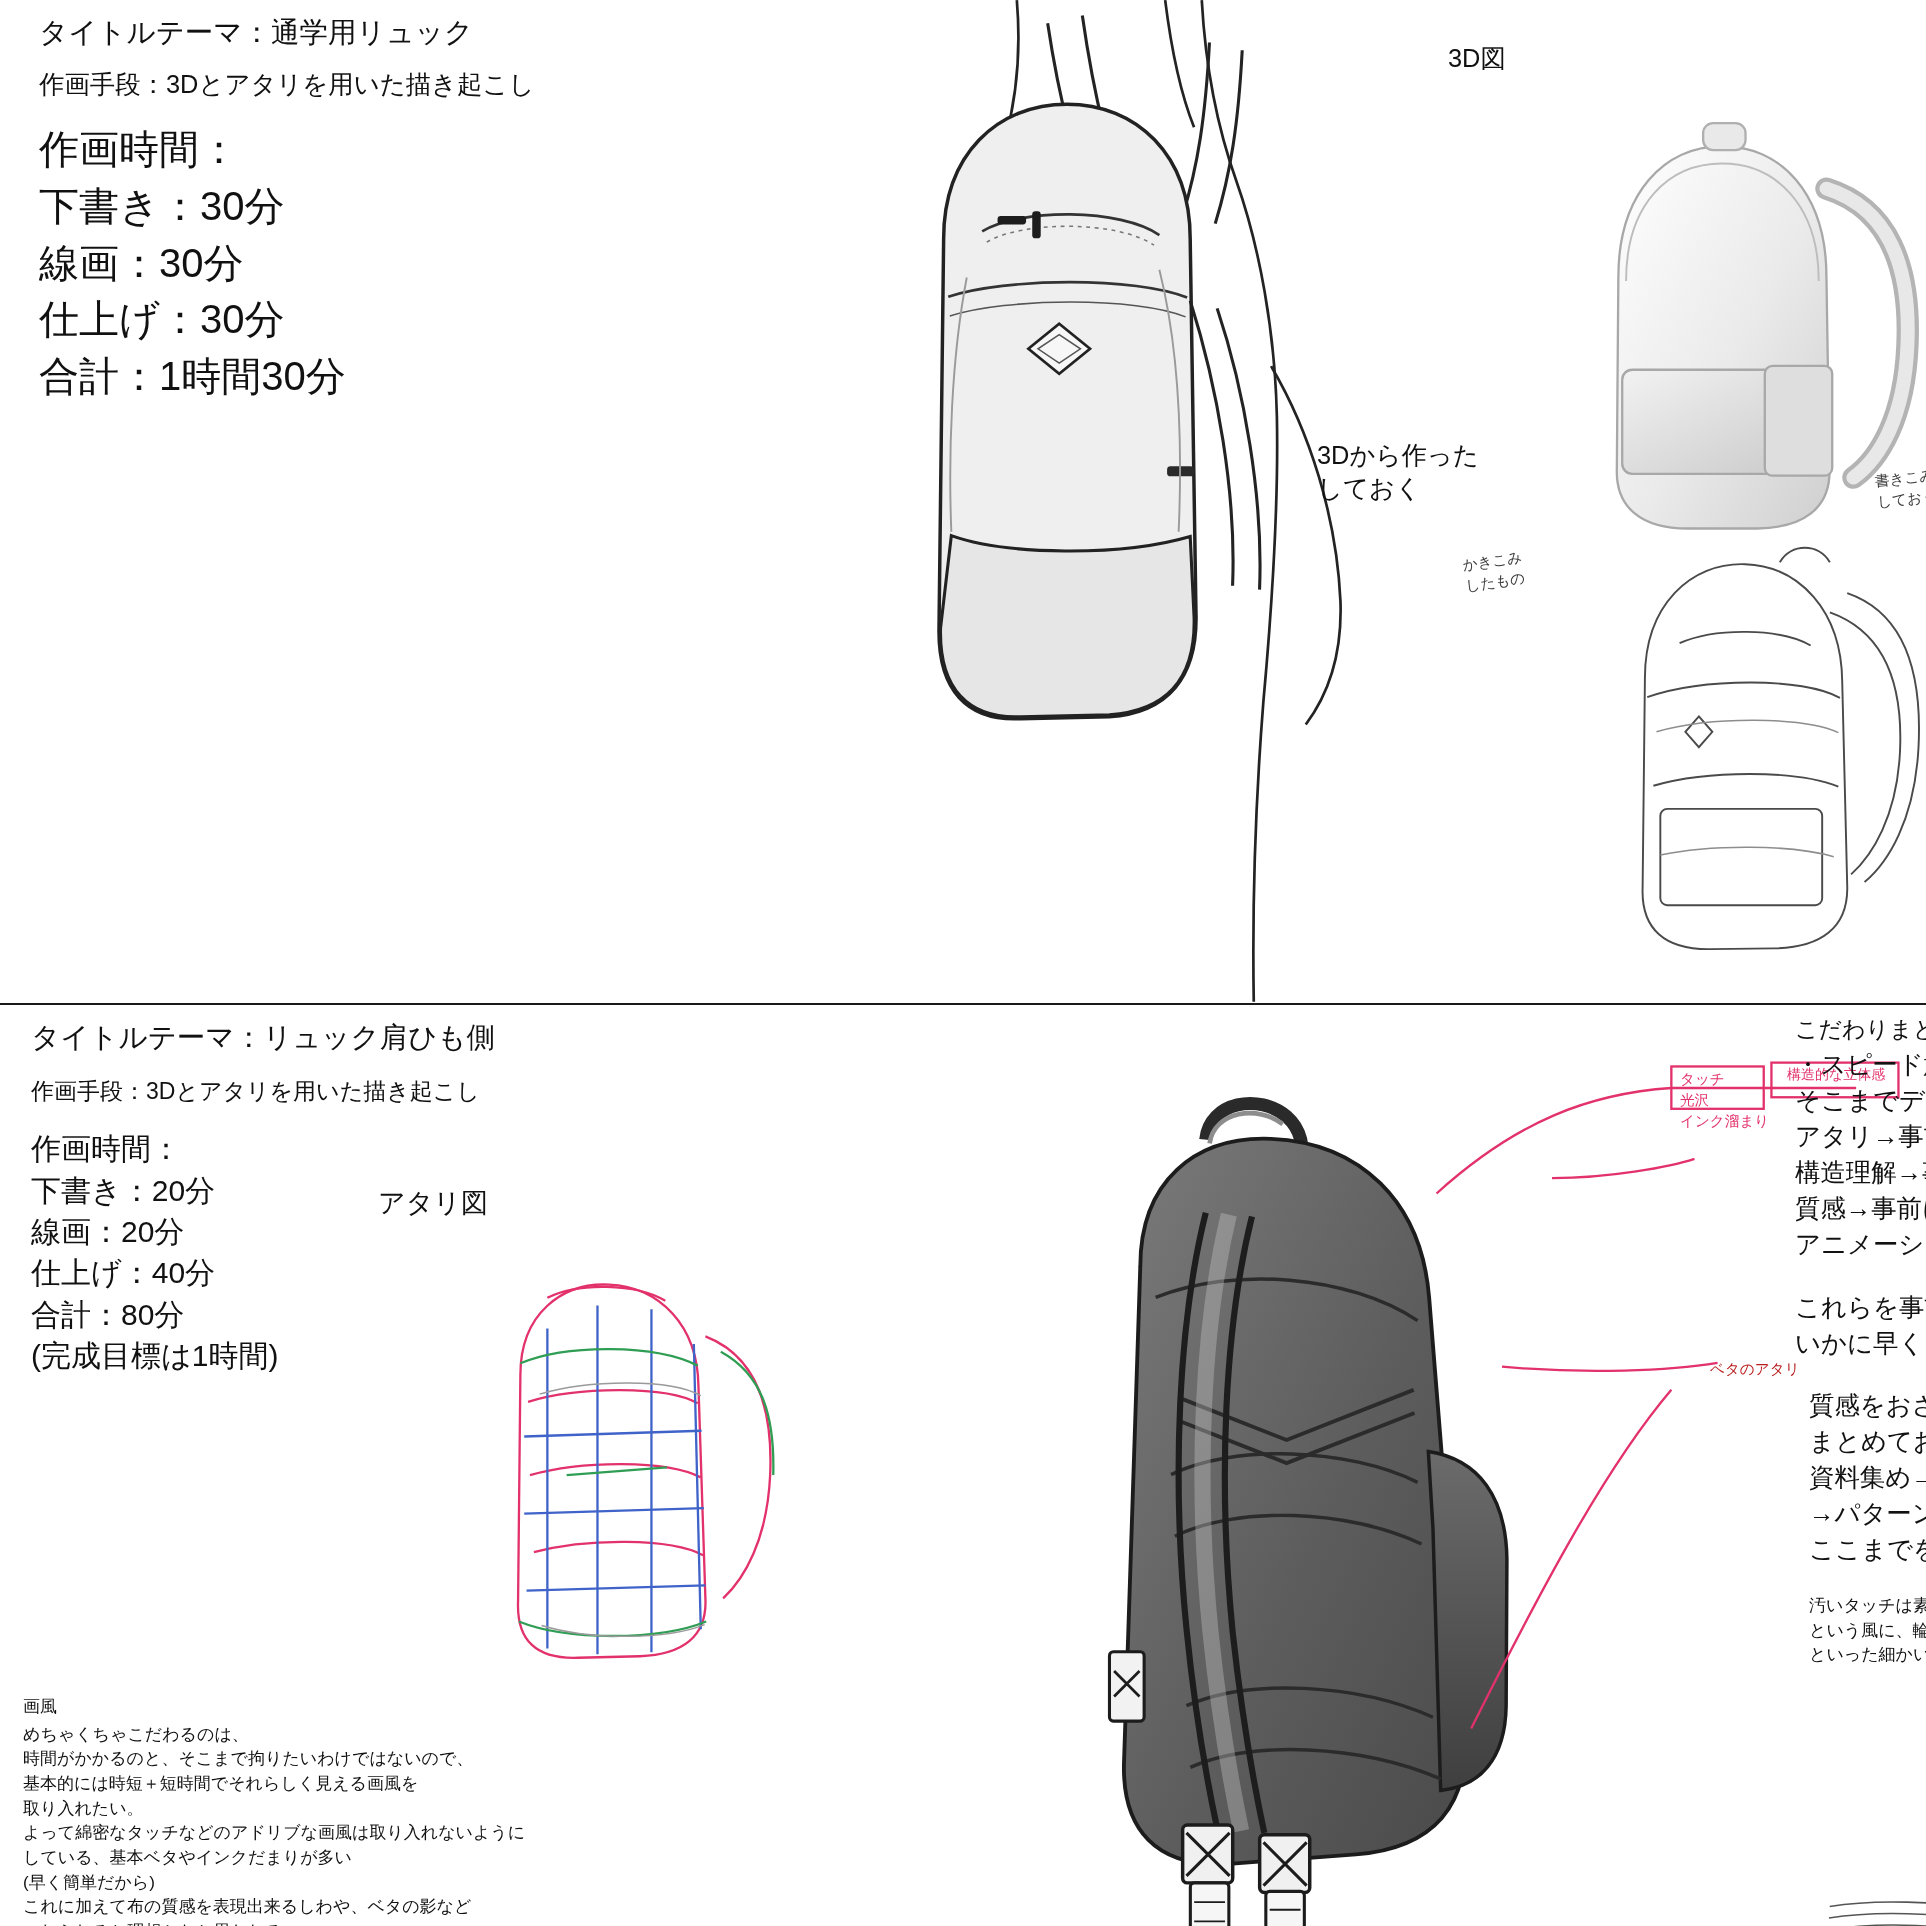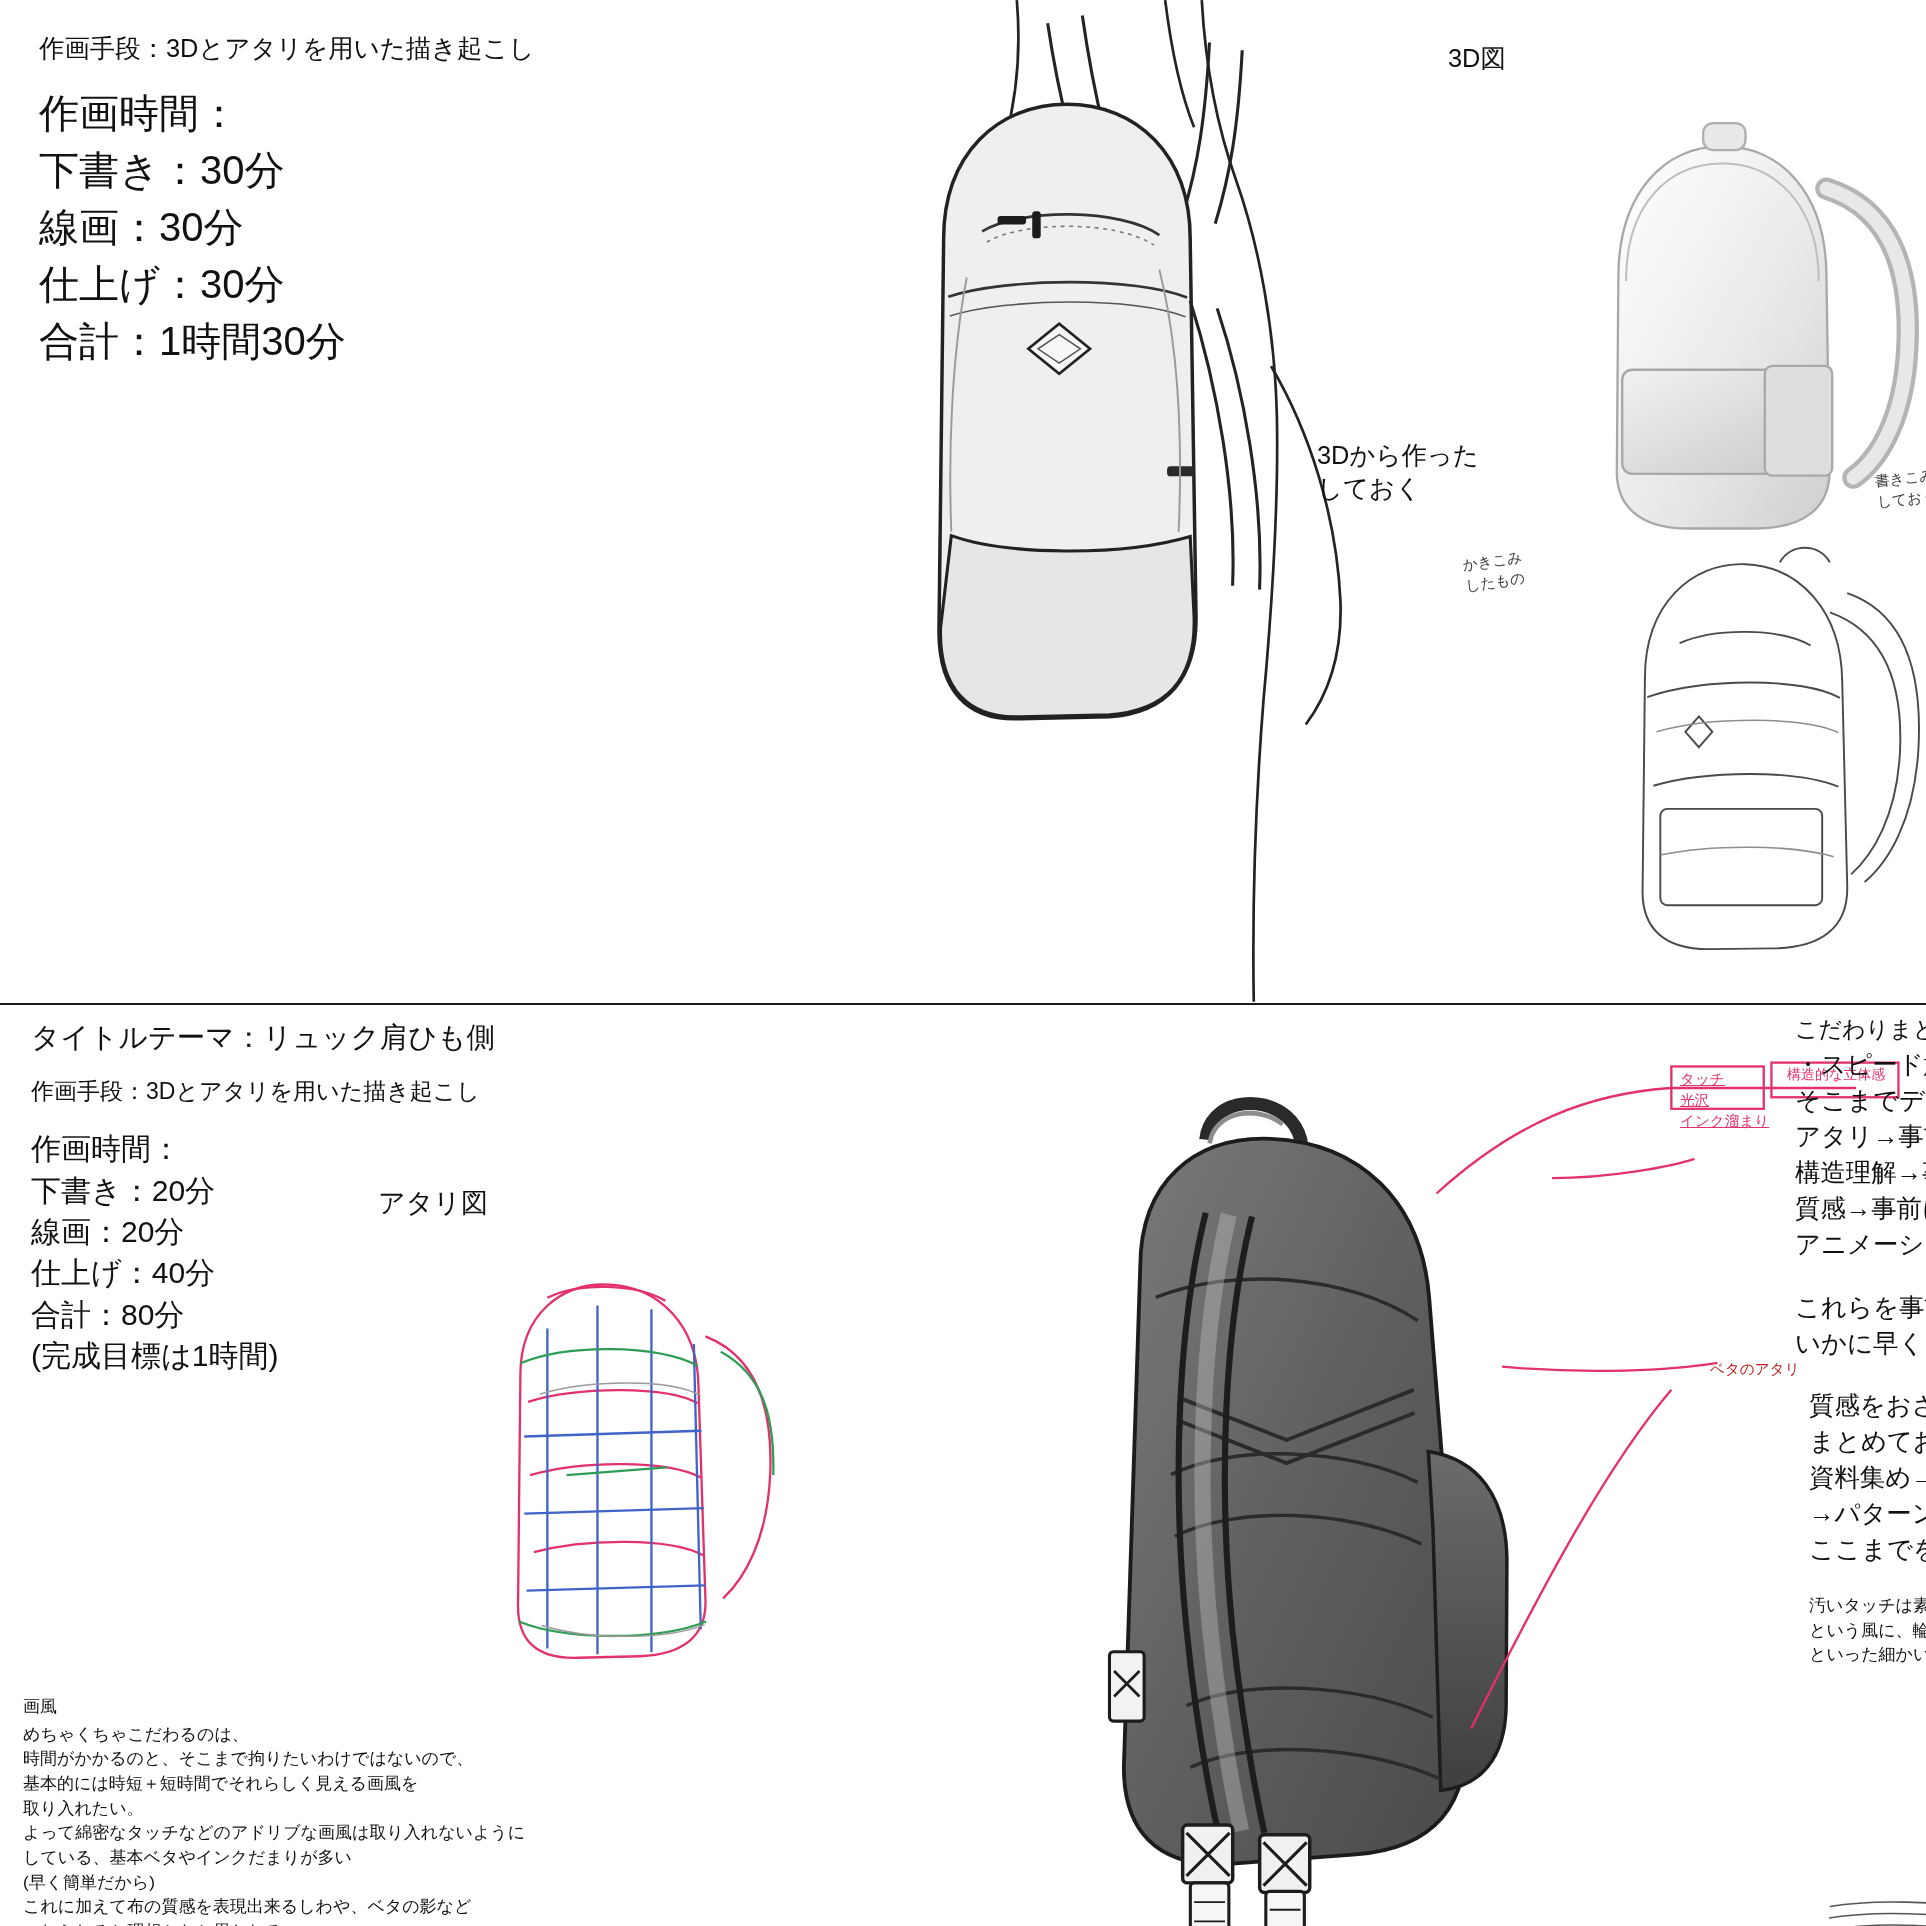--- a/index.html
+++ b/index.html
@@ -45,20 +45,21 @@
   svg { display: block; }
 </style>
 </head>
 <body>
 
 <div class="page">
 
   <div class="panel" style="height:1005px;">
 
     <div class="col-left" style="left:39px; top:15.4px; width:809px;">
+      <div class="tx t-title">タイトルテーマ：通学用リュック</div>
       <div class="tx t-sub" style="margin-top:17px;">作画手段：3Dとアタリを用いた描き起こし</div>
       <div class="tx t-big" style="margin-top:20px;">作画時間：
 下書き：30分
 線画：30分
 仕上げ：30分
 合計：1時間30分</div>
     </div>
 
     <div class="art" style="left:751px; top:0px; width:732px; height:1002px;">
       <svg width="732" height="1002" viewBox="0 0 1900 2600">
@@ -303,21 +304,21 @@
           <path d="M30 370 C240 180 430 110 640 96"></path>
           <path d="M640 96 L1120 96"></path>
           <path d="M330 330 C480 330 640 300 700 280"></path>
           <path d="M200 820 C420 840 640 830 760 810"></path>
           <path d="M120 1760 C300 1400 470 1080 640 880"></path>
           <rect x="640" y="40" width="240" height="110"></rect>
           <rect x="900" y="30" width="330" height="90"></rect>
         </g>
       </svg>
     </div>
-    <div class="tx t-micro" style="position:absolute; left:1680px; top:64px; color:#e2316b;text-decoration:underline;">タッチ
+    <div class="tx t-micro" style="position:absolute; left:1680px; top:64px; color:#e2316b;">タッチ
 光沢
 インク溜まり</div>
     <div class="tx t-micro" style="position:absolute; left:1787px; top:59px; color:#e2316b; font-size:14px;">構造的な立体感</div>
     <div class="tx t-micro" style="position:absolute; left:1710px; top:354px; color:#b91c1c;">ベタのアタリ</div>
 
     <div class="col-right" style="left:1795px; top:9.6px; width:1090px;">
       <div class="tx t-sub" style="font-size:23px;">こだわりまとめ</div>
       <div class="tx t-body" style="margin-top:1.5px;">・スピード意識で、リュック1つ1時間で作画を目標としたい、
 そこまでディティールに拘る必要は無いかなと思う。
 アタリ→事前にあらゆる形状のアタリを取れるようにしておく

